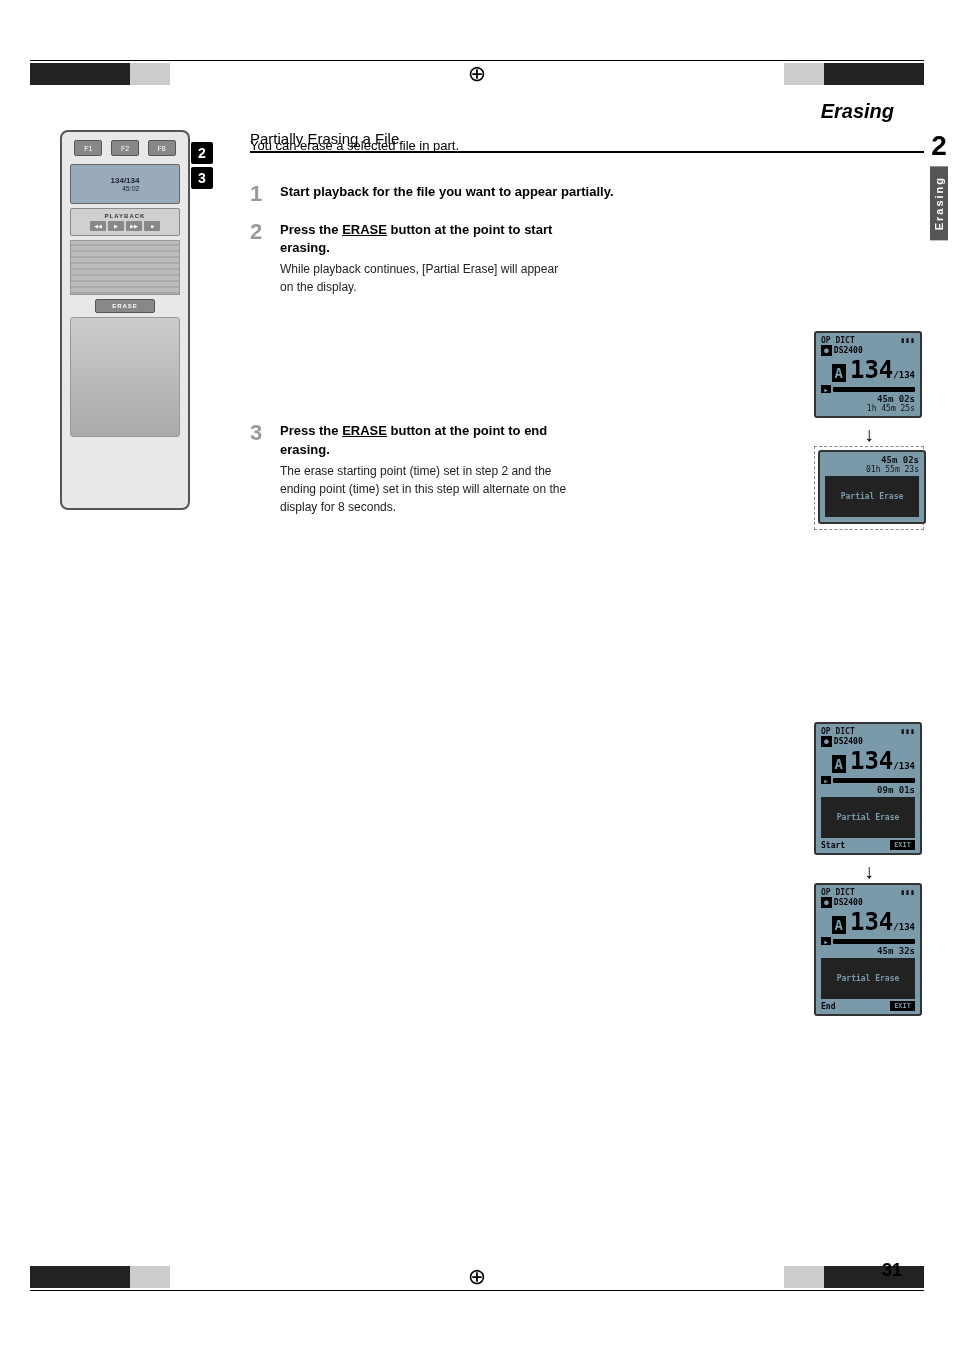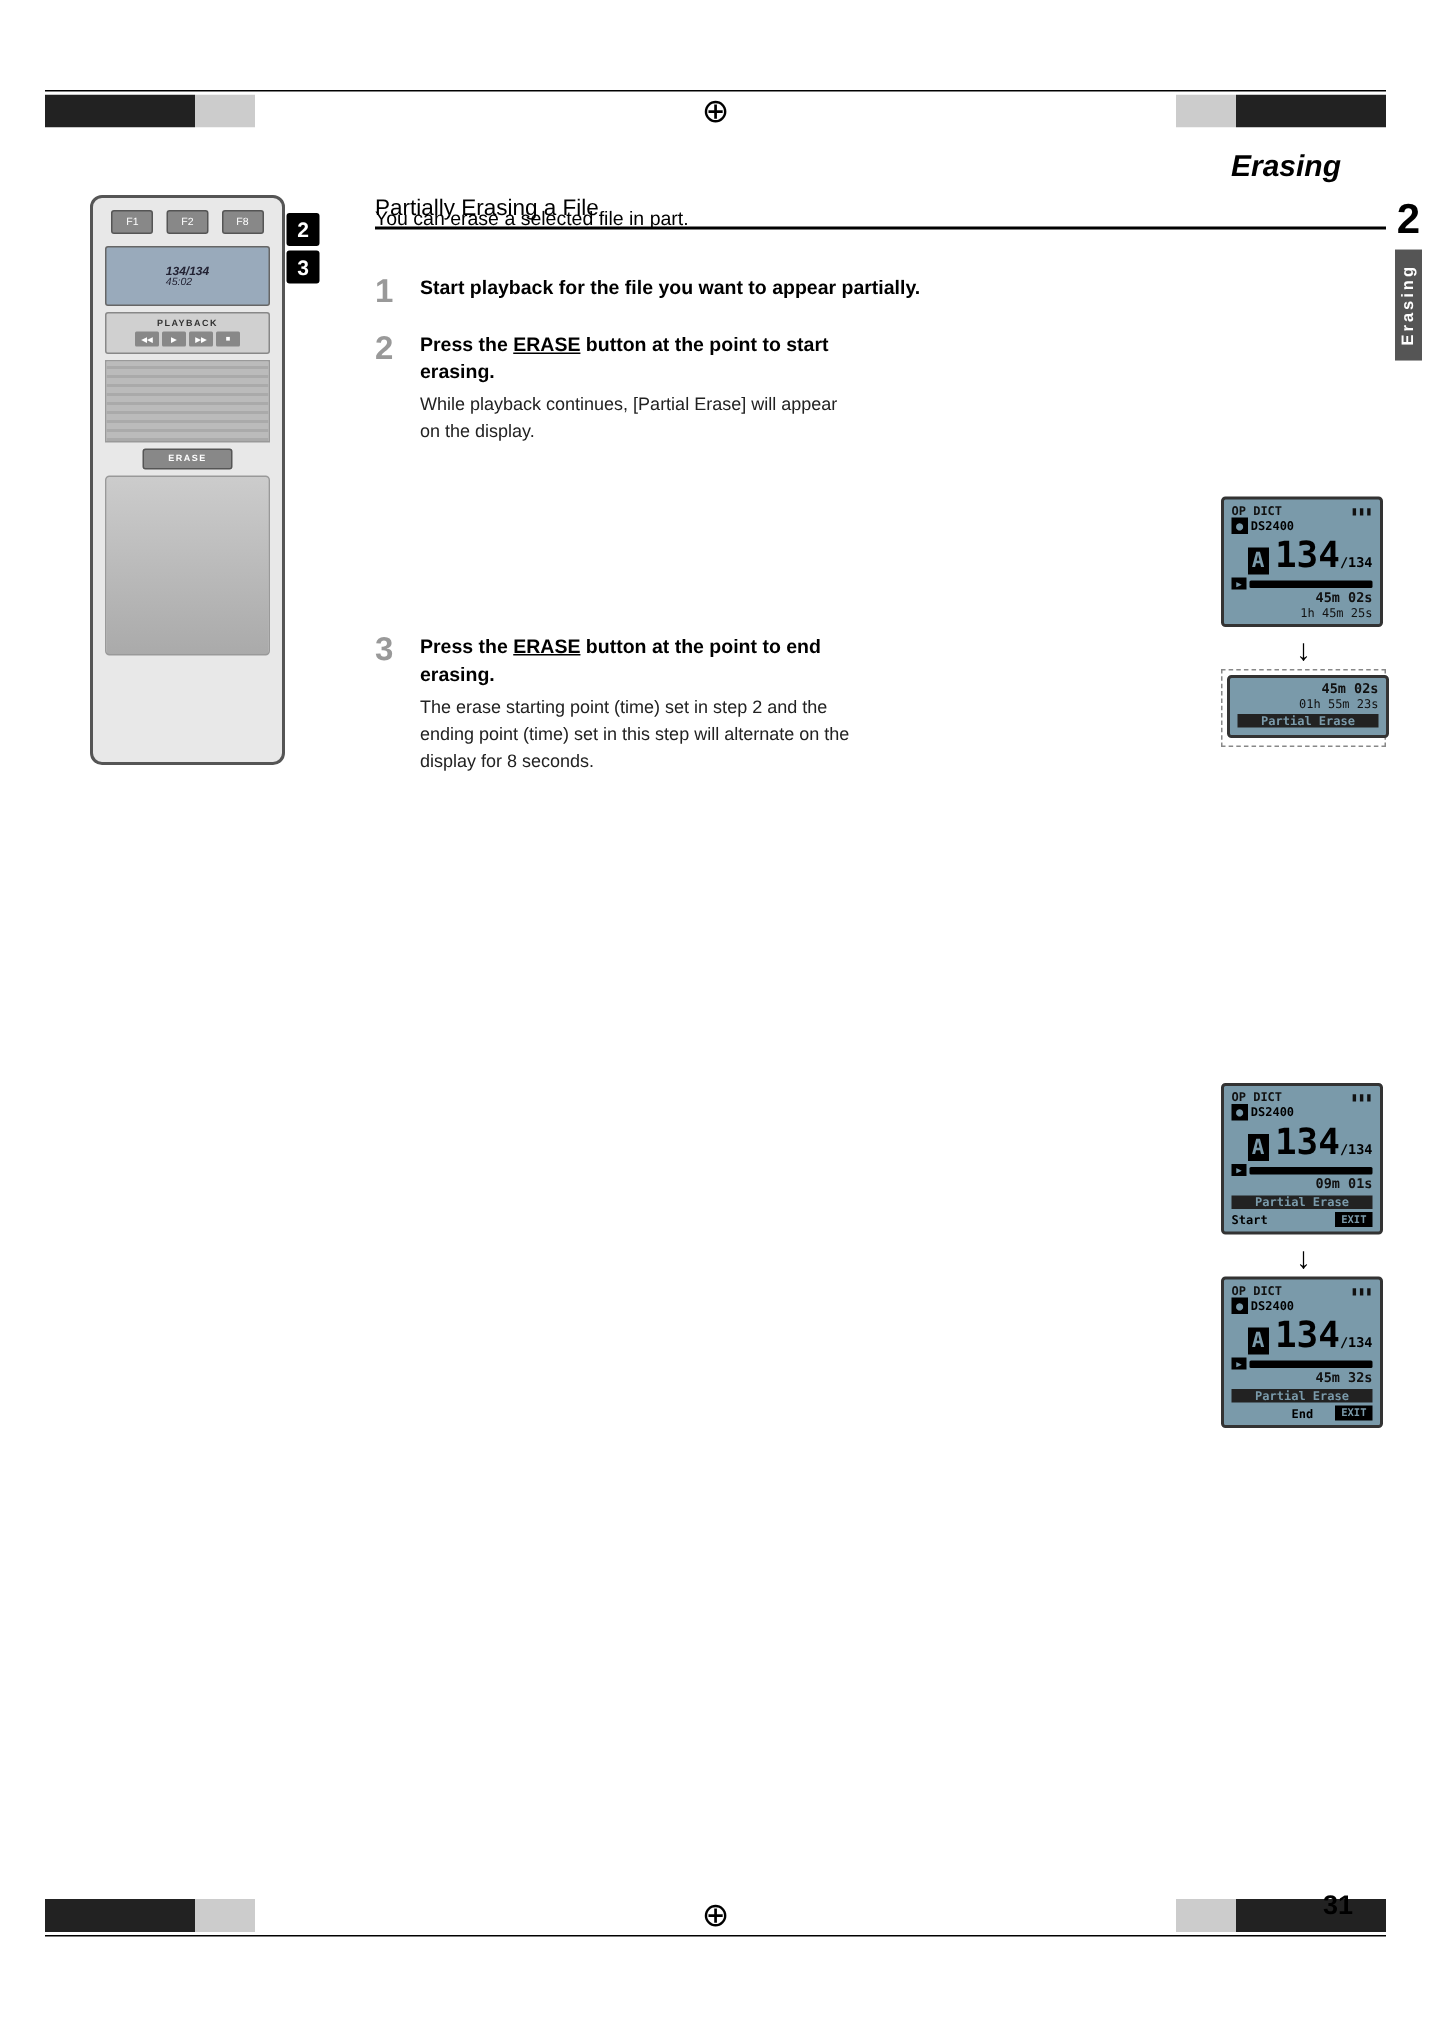--- a/index.html
+++ b/index.html
@@ -348,21 +348,21 @@
       font-size: 8px;
       color: #111;
     }
 
     .lcd-label {
       font-size: 8px;
       font-weight: bold;
       text-align: center;
       background: #222;
       color: #7a9aaa;
-      padding: 0 3px;
+      padding: 16px 3px;
       margin: 2px 0;
     }
     .lcd-btn-label {
       background: #000;
       color: #7a9aaa;
       padding: 1px 4px;
       font-size: 7px;
       font-weight: bold;
     }
 
@@ -529,21 +529,21 @@
         <div class="device-badge badge-2">2</div>
         <div class="device-badge badge-3">3</div>
 
         <div class="device-top-buttons">
           <div class="device-btn-small">F1</div>
           <div class="device-btn-small">F2</div>
           <div class="device-btn-small">F8</div>
         </div>
 
         <div class="device-screen">
-          <div style="font-size:7px; color:#223; text-align:left;font-style:italic;">
+          <div style="font-size:7px; color:#223; text-align:right;">
             <div style="font-size:8px; font-weight:bold;">134/134</div>
             <div>45:02</div>
           </div>
         </div>
 
         <div class="device-playback-section">
           <div class="playback-label">PLAYBACK</div>
           <div class="playback-controls">
             <div class="ctrl-btn">◀◀</div>
             <div class="ctrl-btn">▶</div>
@@ -687,21 +687,21 @@
             </div>
             <div class="indicator-row">
               <div class="indicator-box">▶</div>
               <div class="progress-bar-mini"></div>
             </div>
             <div class="lcd-time-row">
               <span>45m 32s</span>
             </div>
             <div class="lcd-label">Partial Erase</div>
             <div style="display:flex; justify-content:space-between; align-items:center;">
-              <span style="font-size:8px;font-weight:bold;margin-left:40px;">End</span>
+              <span style="font-size:8px;font-weight:bold;">End</span>
               <span class="lcd-btn-label">EXIT</span>
             </div>
           </div>
 
         </div>
       </div>
 
     </div>
   </div>
 

